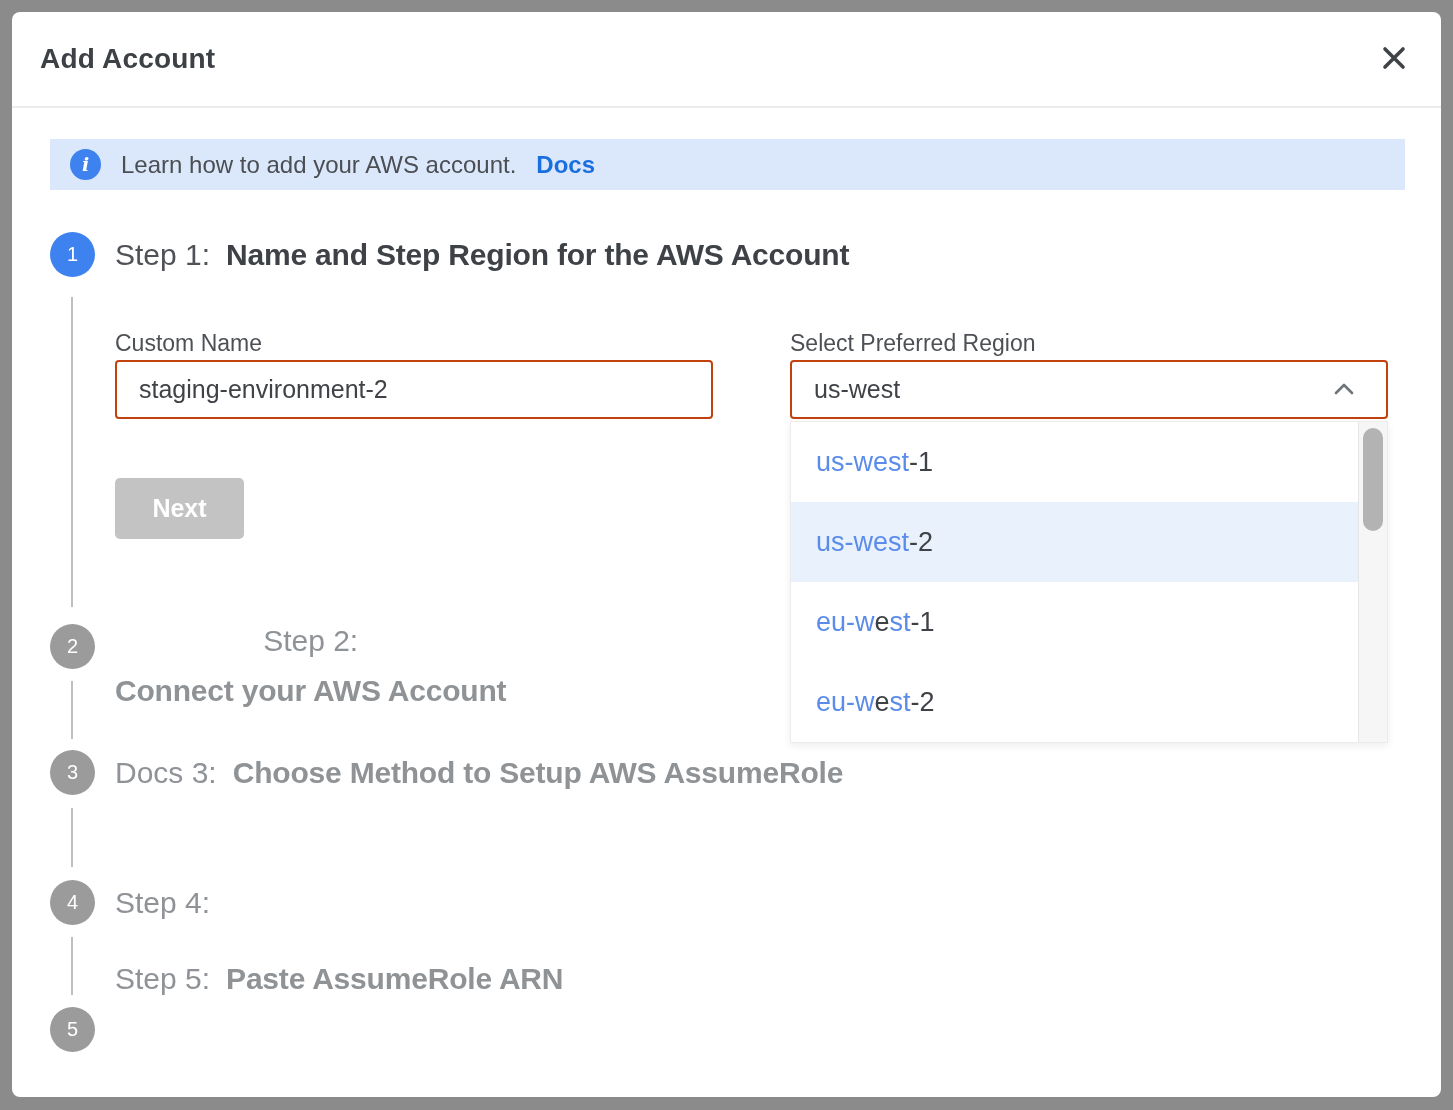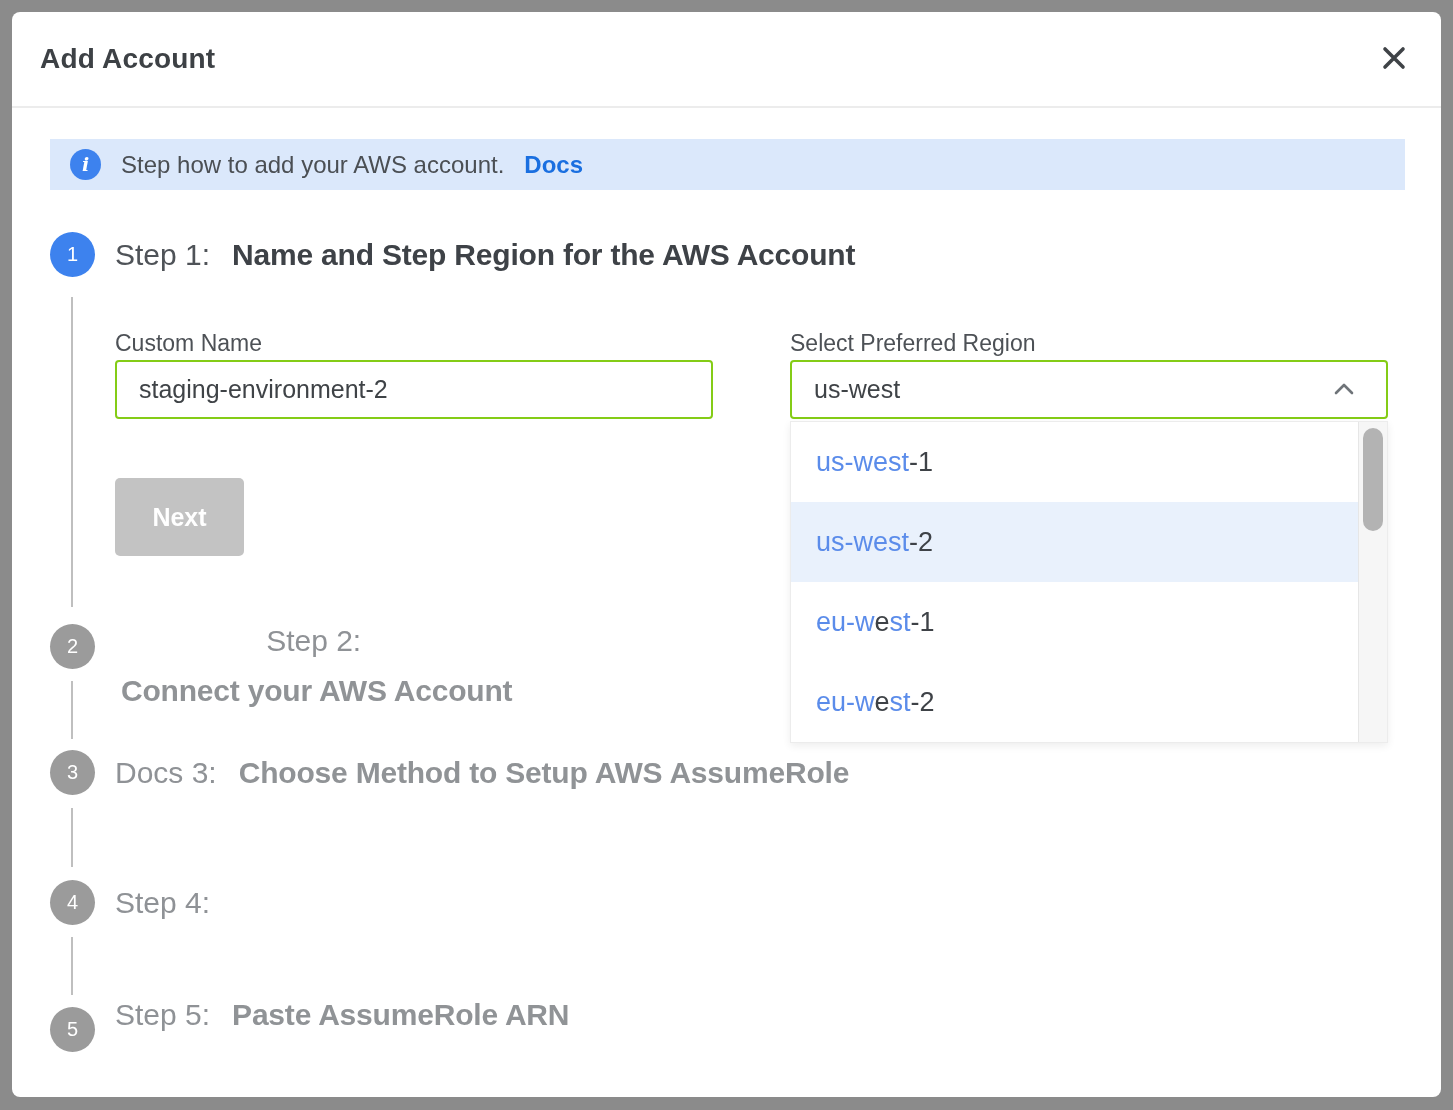--- a/index.html
+++ b/index.html
@@ -33,31 +33,31 @@
   .info-icon{width:31px;height:31px;border-radius:50%;background:var(--accent-blue);color:#fff;margin-left:20px;flex:0 0 31px;
     display:flex;align-items:center;justify-content:center;font-family:"DejaVu Serif",serif;font-style:italic;font-weight:700;font-size:19px;line-height:1;}
   .banner-text{margin-left:20px;font-size:24px;color:#4b4f54;}
   .docs-link{margin-left:20px;font-size:24px;font-weight:700;color:var(--link-blue);text-decoration:none;}
   
   .badge{position:absolute;width:45px;height:45px;border-radius:50%;color:#fff;display:flex;align-items:center;justify-content:center;font-size:20px;}
   .badge-blue{background:var(--accent-blue);}
   .badge-gray{background:var(--step-gray);}
   .step-header{position:absolute;left:103px;height:45px;display:flex;align-items:center;gap:16px;white-space:nowrap;}
   .step-prefix{font-size:30px;font-weight:400;}
-  .step-title{font-size:30px;font-weight:700;letter-spacing:-.2px;margin-left:6px;}
+  .step-title{font-size:30px;font-weight:700;letter-spacing:-.2px;}
   .step-active .step-prefix{color:#4f5358;}
   .step-active .step-title{color:#3e4247;}
   .step-inactive .step-prefix{color:#8f9296;}
   .step-inactive .step-title{color:#909396;}
   .connector{position:absolute;left:59px;width:2px;background:#bfbfbf;}
   
   .field-label{position:absolute;font-size:23px;color:#4d5156;}
-  .text-input{position:absolute;width:598px;height:59px;border:2px solid #84cc16;border-radius:4px;
+  .text-input{position:absolute;width:598px;height:59px;border:2px solid #c2410c;border-radius:4px;
     font-family:"Liberation Sans",sans-serif;font-size:25px;color:#3f4347;padding:0 22px;background:#fff;outline:none;}
-  .next-btn{position:absolute;left:103px;top:466px;width:129px;height:78px;background:var(--disabled-button);
+  .next-btn{position:absolute;left:103px;top:466px;width:129px;height:61px;background:var(--disabled-button);
     border:none;border-radius:5px;color:#fff;font-size:25px;font-weight:700;font-family:"Liberation Sans",sans-serif;cursor:default;}
   .chevron-wrap{position:absolute;left:1316px;top:362px;width:32px;height:32px;border:none;background:none;cursor:pointer;display:flex;align-items:center;justify-content:center;}
   
   .dropdown{position:absolute;left:778px;top:409px;width:598px;height:322px;background:#fff;
     border:1px solid #ececec;box-shadow:0 3px 8px rgba(0,0,0,.07);}
   .options{position:absolute;left:0;top:0;bottom:0;right:29px;}
   .option{height:80px;display:flex;align-items:center;padding-left:25px;font-size:27px;cursor:pointer;}
   .option.selected{background:var(--row-highlight);}
   .seg{color:#3e4247;}
   .seg.match{color:var(--match-blue);}
@@ -75,21 +75,21 @@
       <span>
         <svg width="28" height="28" viewBox="0 0 28 28">
             <path d="M5 5 L23 23 M23 5 L5 23" stroke="#3f4347" stroke-width="3.6" stroke-linecap="round"></path>
           </svg>
       </span>
     </button>
   </div>
 
   <div class="info-banner">
     <span class="info-icon">i</span>
-    <span class="banner-text">Step how to add your AWS account.</span>
+    <span class="banner-text">Learn how to add your AWS account.</span>
     <a class="docs-link" href="#">Docs</a>
   </div>
 
   <div class="badge badge-blue" style="left:38px;top:220px;">
     <span>1</span>
   </div>
   <div class="step-header step-active" style="top:220px;">
     <span class="step-prefix">Step 1:</span>
     <span class="step-title">Name and Step Region for the AWS Account</span>
   </div>
@@ -159,18 +159,18 @@
     <span>4</span>
   </div>
   <div class="step-header step-inactive" style="top:868px;">
     <span class="step-prefix">Step 4:</span>
   </div>
   <div class="connector" style="top:925px;height:58px;"></div>
 
   <div class="badge badge-gray" style="left:38px;top:995px;">
     <span>5</span>
   </div>
-  <div class="step-header step-inactive" style="top:980px;">
+  <div class="step-header step-inactive" style="top:944px;">
     <span class="step-prefix">Step 5:</span>
     <span class="step-title">Paste AssumeRole ARN</span>
   </div>
 
 </div>
 
 </body></html>

